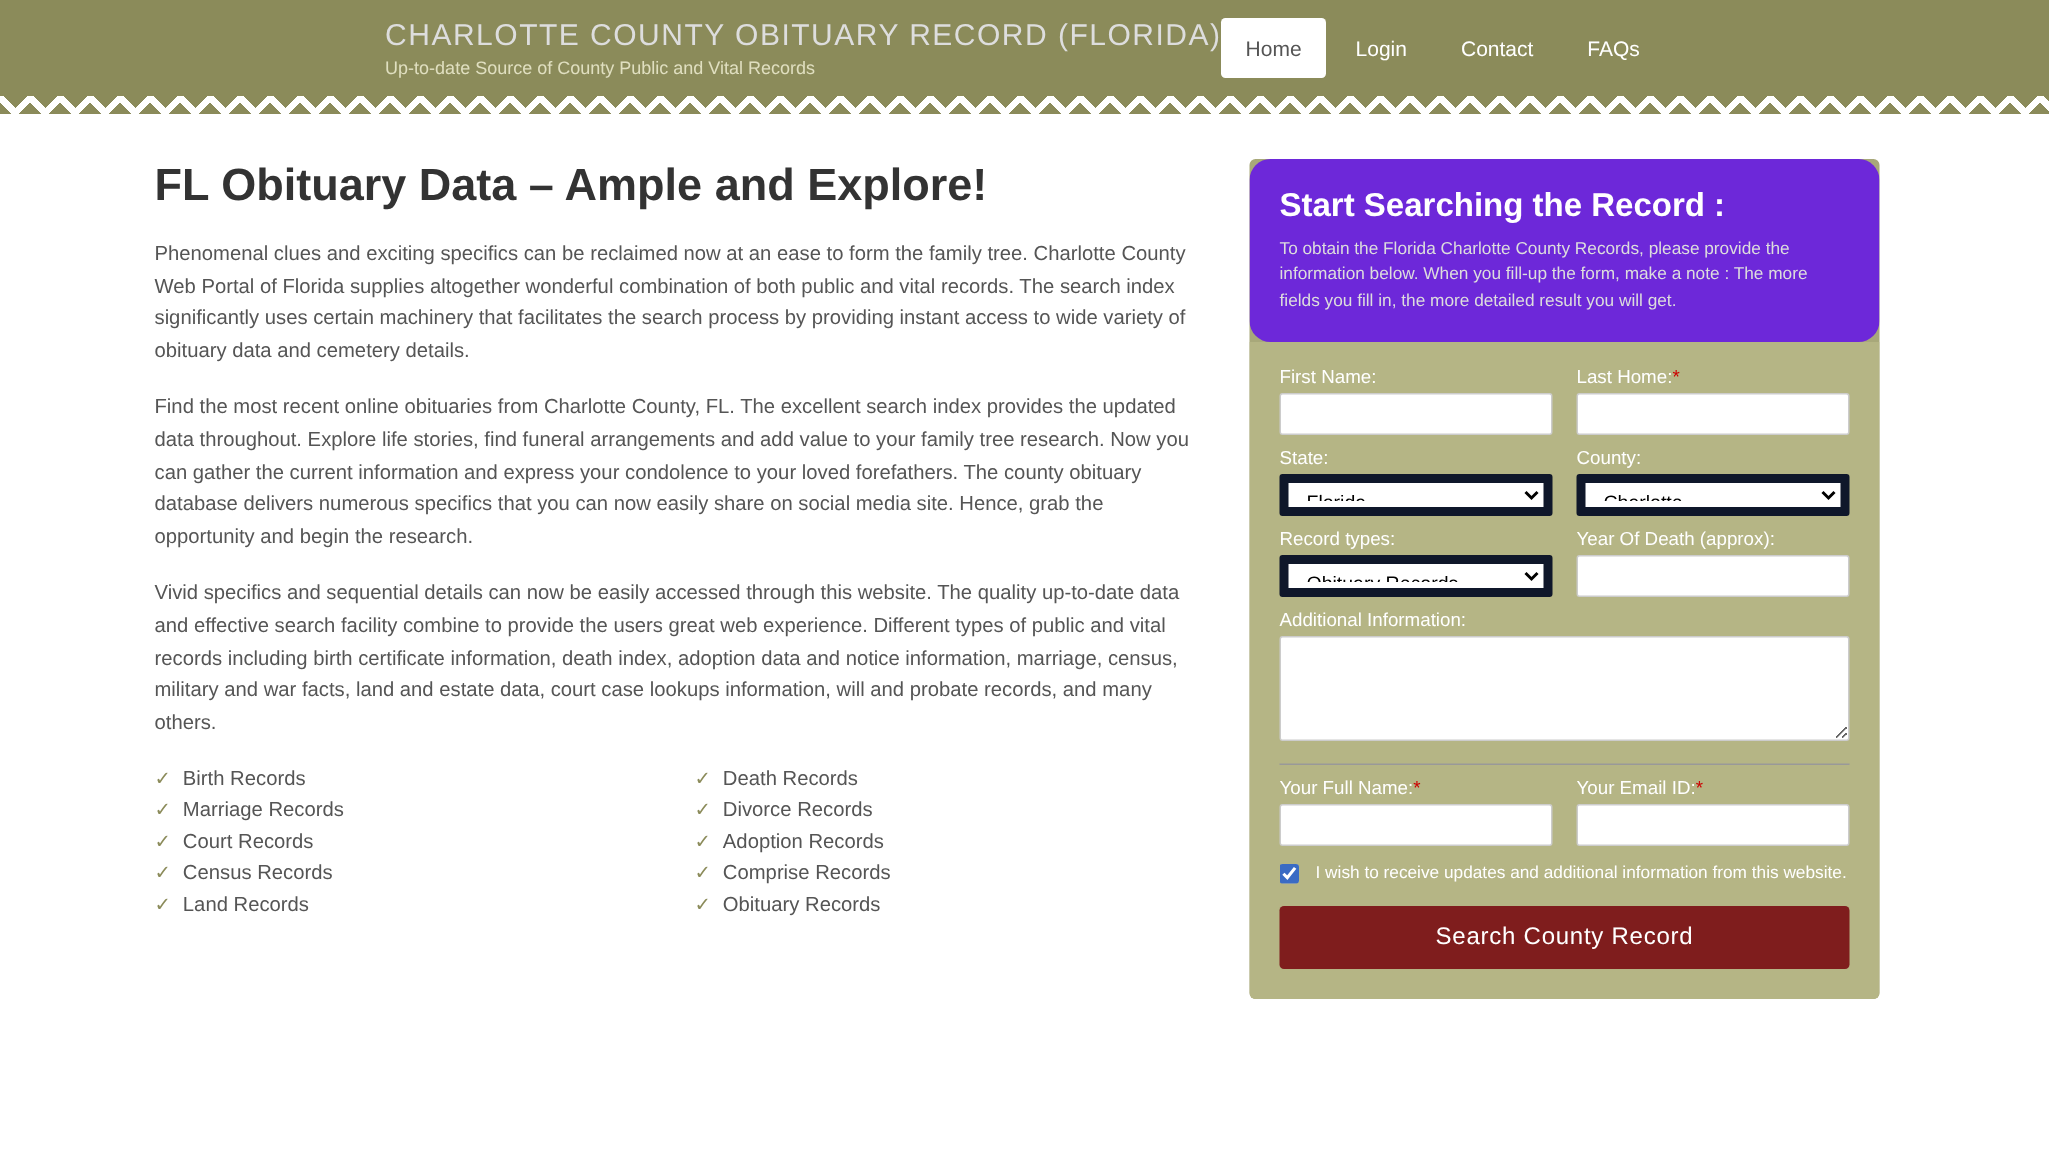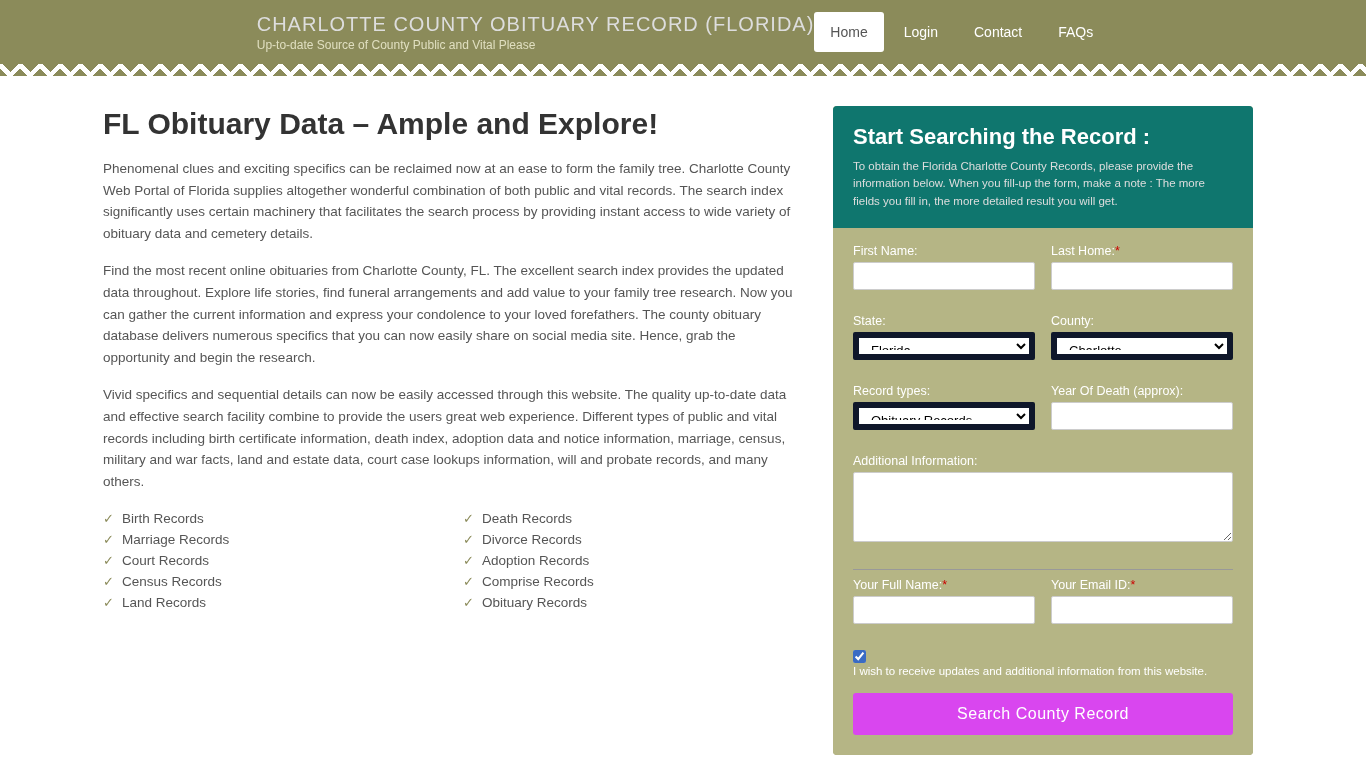--- a/index.html
+++ b/index.html
@@ -114,42 +114,43 @@
     .right-panel {
       width: 420px;
       flex-shrink: 0;
     }
     .form-container {
       background: #a8a87a;
       border-radius: 4px;
       overflow: hidden;
     }
     .form-header {
-      background: #0f766e;
+      background: #6d28d9;
       padding: 18px 20px;
+      border-radius: 14px;
     }
     .form-header-title {
       color: #fff;
       font-size: 22px;
       font-weight: bold;
     }
     .form-header-desc {
       color: #ddd;
       font-size: 11.5px;
       margin-top: 8px;
       line-height: 1.5;
     }
     .form-body {
       padding: 16px 20px 20px;
       background: #b5b585;
     }
     .form-row {
       display: flex;
       gap: 16px;
-      margin-bottom: 24px;
+      margin-bottom: 8px;
     }
     .form-group {
       flex: 1;
     }
     .form-label {
       display: block;
       color: #fff;
       font-size: 12.5px;
       margin-bottom: 4px;
       font-weight: normal;
@@ -187,39 +188,38 @@
       resize: vertical;
     }
     .please-provide {
       color: #fff;
       font-size: 12px;
       margin-bottom: 8px;
       font-weight: bold;
     }
     .checkbox-row {
       display: flex;
-      align-items: flex-start;
-      gap: 0;
+      align-items: center;
+      gap: 11px;
       margin: 10px 0 14px;
-      flex-direction: column;
     }
     .checkbox-row input[type="checkbox"] {
       margin-top: 2px;
       accent-color: #3a6bc4;
     }
     .checkbox-label {
       color: #fff;
       font-size: 11.5px;
       line-height: 1.4;
     }
     .search-btn {
       display: block;
       width: 100%;
       padding: 12px;
-      background: #d946ef;
+      background: #7f1d1d;
       color: #fff;
       border: none;
       font-size: 16px;
       cursor: pointer;
       border-radius: 3px;
       font-weight: normal;
       letter-spacing: 0.5px;
     }
     .separator {
       border: none;
@@ -228,21 +228,21 @@
     }
   </style>
 </head>
 <body>
 
 <header class="header">
   <div class="header-brand">
     <div class="header-title">
       <span>CHARLOTTE COUNTY OBITUARY RECORD</span><span> (FLORIDA)</span>
     </div>
-    <div class="header-subtitle">Up-to-date Source of  County Public and Vital Please</div>
+    <div class="header-subtitle">Up-to-date Source of  County Public and Vital Records</div>
   </div>
   <nav class="header-nav">
     <a class="nav-item active">Home</a>
     <a class="nav-item">Login</a>
     <a class="nav-item">Contact</a>
     <a class="nav-item">FAQs</a>
   </nav>
 </header>
 
 <div class="zigzag"></div>

